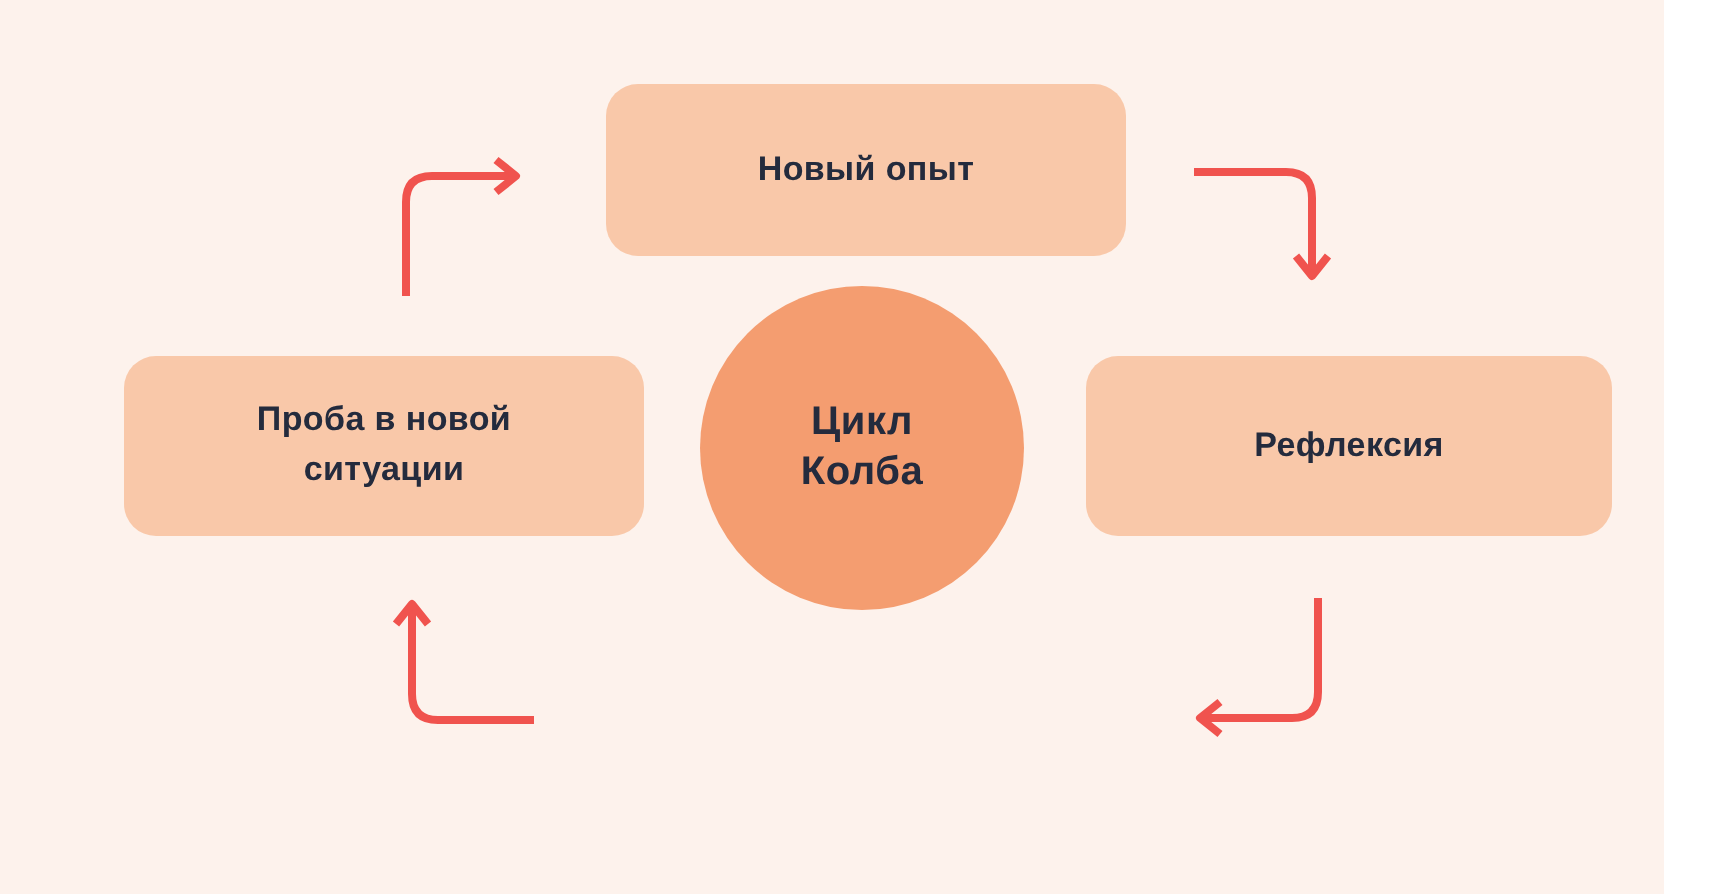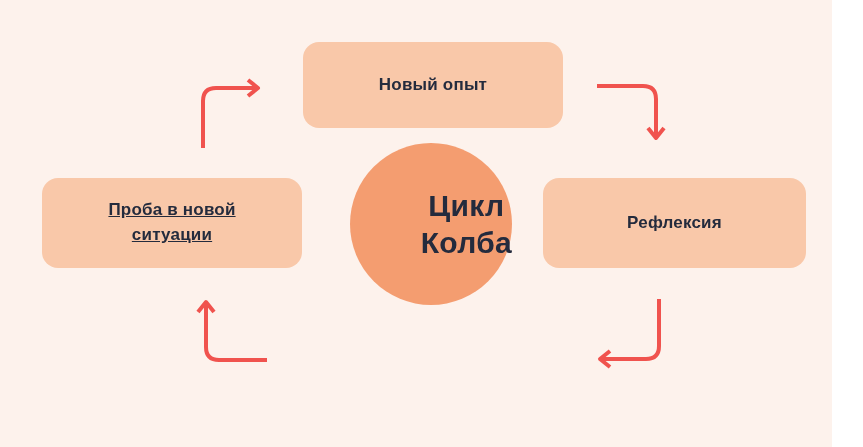--- a/index.html
+++ b/index.html
@@ -35,32 +35,32 @@
     color:var(--text);
     font-weight:bold;
     font-size:17px;
     line-height:1.45;
     white-space:pre-line;
     letter-spacing:0.2px;
   }
   .node-top   {left:303px; top:42px;  width:260px; height:86px;}
   .node-right {left:543px; top:178px; width:263px; height:90px;text-align:right;}
   .node-bottom{left:302px; top:318px; width:262px; height:89px;}
-  .node-left  {left:42px;  top:178px; width:260px; height:90px;text-decoration:underline;}
+  .node-left  {left:62px;  top:178px; width:260px; height:90px;}
   .center-circle{
     position:absolute;
     left:350px; top:143px;
     width:162px; height:162px;
     border-radius:50%;
     background:var(--circle);
-    display:flex; align-items:center; justify-content:flex-end;
+    display:flex; align-items:center; justify-content:center;
     text-align:center;
     color:var(--text);
     font-weight:bold;
-    font-size:30px;
+    font-size:20px;
     line-height:1.25;
     white-space:pre-line;
     letter-spacing:0.3px;
   }
 </style>
 </head>
 <body>
 
 <div class="canvas">
 

